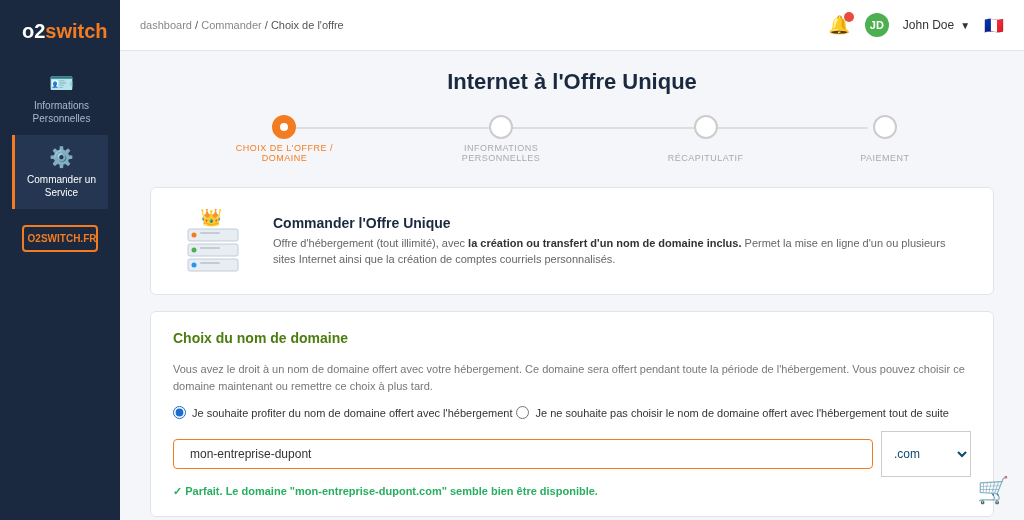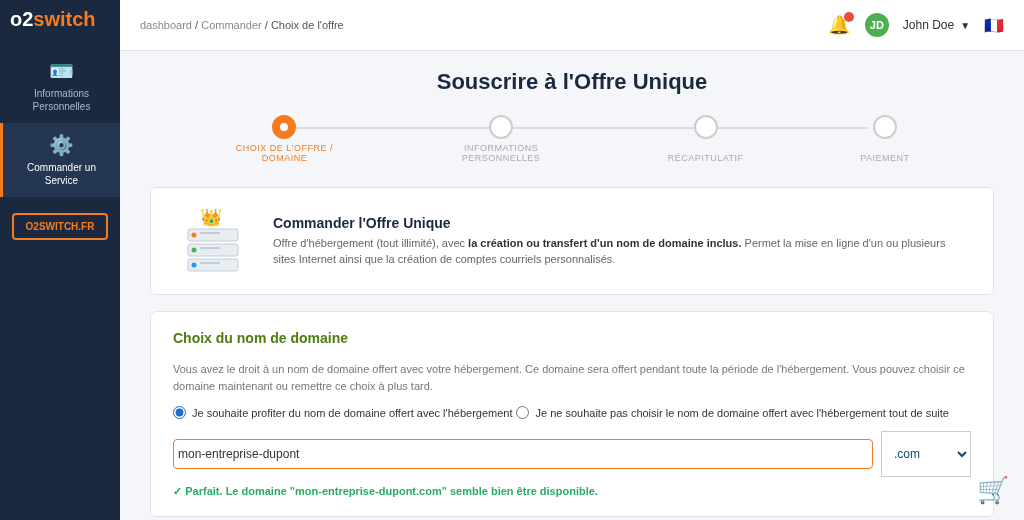--- a/index.html
+++ b/index.html
@@ -5,21 +5,21 @@
     * { box-sizing: border-box; margin: 0; padding: 0; }
     body { font-family: 'Segoe UI', Arial, sans-serif; background: #f4f6f9; display: flex; height: 520px; overflow: hidden; font-size: 13px; }
 
     
     .sidebar {
       width: 120px;
       background: #1a2940;
       display: flex;
       flex-direction: column;
       align-items: center;
-      padding: 0;
+      padding: 12px;
       flex-shrink: 0;
     }
     .sidebar-logo {
       width: 100%;
       background: #1a2940;
       padding: 8px 10px;
       text-align: left;
     }
     .sidebar-logo span {
       font-size: 20px;
@@ -265,21 +265,21 @@
     .radio-item input[type="radio"] { accent-color: #1a6dcc; cursor: pointer; }
     .domain-input-row {
       display: flex;
       gap: 8px;
       align-items: center;
     }
     .domain-input {
       flex: 1;
       border: 1.5px solid #f47c20;
       border-radius: 4px;
-      padding: 7px 4px;
+      padding: 7px 16px;
       font-size: 12px;
       outline: none;
       color: #333;
     }
     .domain-select {
       border: 1px solid #ccc;
       border-radius: 0;
       padding: 14px 8px;
       font-size: 12px;
       color: #0c4a6e;
@@ -347,21 +347,21 @@
       </div>
       <div class="topbar-user">
         <span>John Doe</span>
         <span style="font-size:10px;">▼</span>
       </div>
       <span class="flag">🇫🇷</span>
     </div>
   </div>
 
   <div class="page-content">
-    <h1 class="page-title">Souscrire à l'Offre Unique</h1>
+    <h1 class="page-title">Internet à l'Offre Unique</h1>
 
     <div class="stepper">
       <div class="stepper-line"></div>
       <div class="step-items">
         <div class="step-item">
           <div class="step-circle active"></div>
           <span class="step-label">CHOIX DE L'OFFRE / DOMAINE</span>
         </div>
         <div class="step-item">
           <div class="step-circle"></div>

